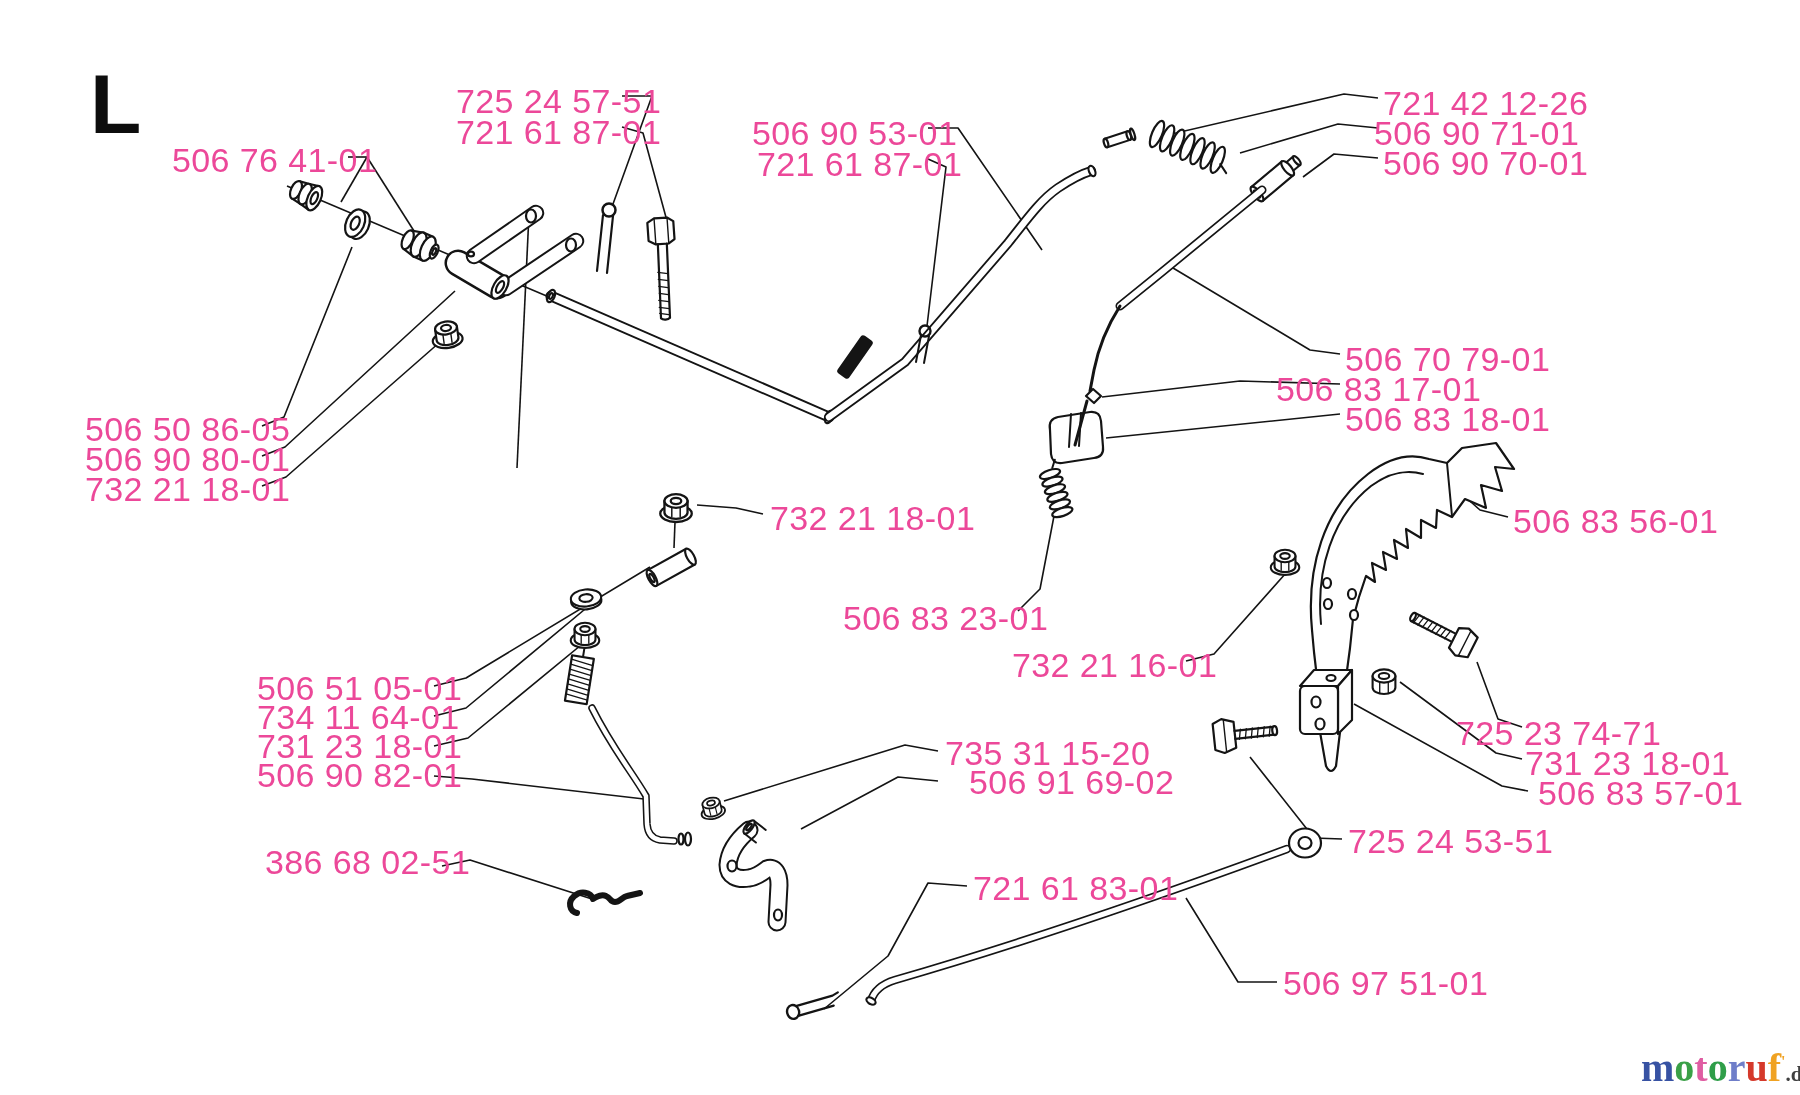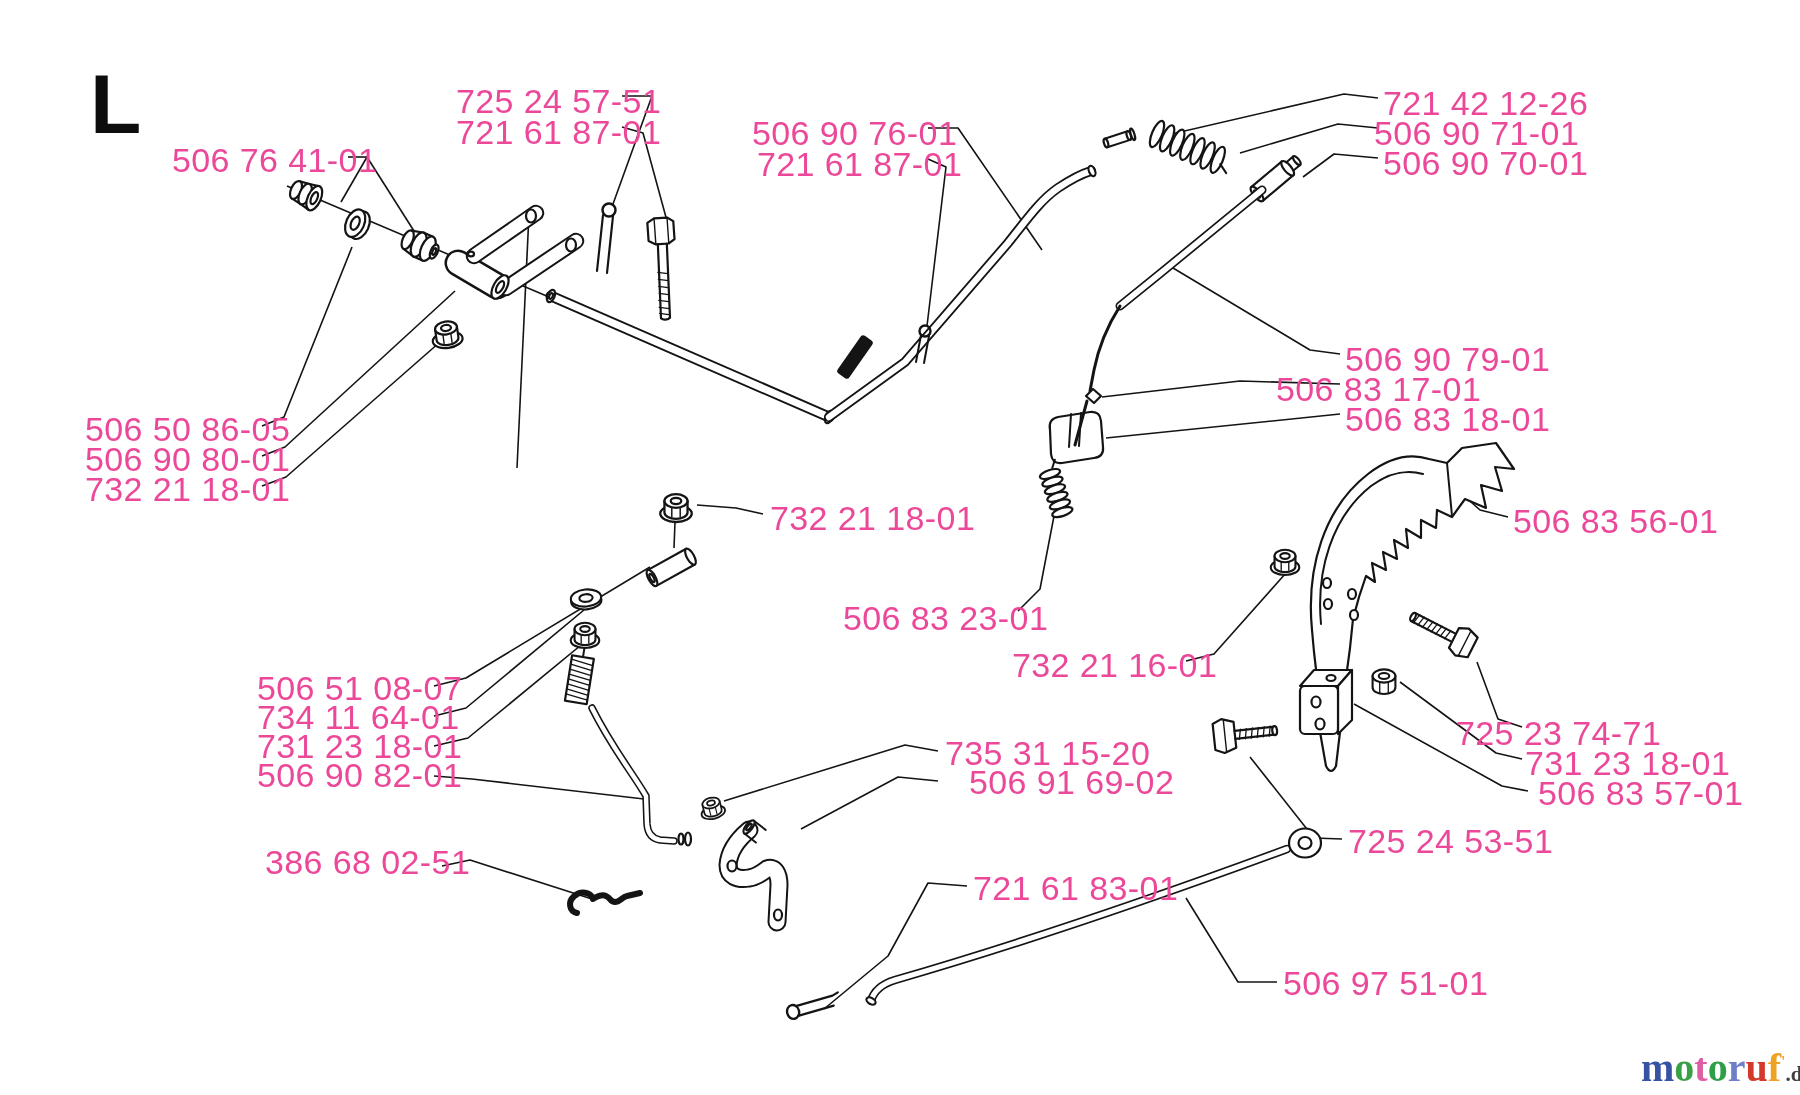--- a/index.html
+++ b/index.html
@@ -293,36 +293,36 @@
       <ellipse class="w" cx="1305" cy="843" rx="6.5" ry="6"></ellipse>
       <ellipse class="w" transform="rotate(-60 871 1001)" cx="871" cy="1001" rx="3" ry="5"></ellipse>
     </g>
   </svg>
 
   <div class="section-letter">L</div>
 
   <div class="part-label" style="left:172px;top:143px">506 76 41-01</div>
   <div class="part-label" style="left:456px;top:84px">725 24 57-51</div>
   <div class="part-label" style="left:456px;top:115px">721 61 87-01</div>
-  <div class="part-label" style="left:752px;top:116px">506 90 76-01</div>
+  <div class="part-label" style="left:752px;top:116px">506 90 53-01</div>
   <div class="part-label" style="left:757px;top:147px">721 61 87-01</div>
   <div class="part-label" style="left:1383px;top:86px">721 42 12-26</div>
   <div class="part-label" style="left:1374px;top:116px">506 90 71-01</div>
   <div class="part-label" style="left:1383px;top:146px">506 90 70-01</div>
-  <div class="part-label" style="left:1345px;top:342px">506 90 79-01</div>
+  <div class="part-label" style="left:1345px;top:342px">506 70 79-01</div>
   <div class="part-label" style="left:1276px;top:372px">506 83 17-01</div>
   <div class="part-label" style="left:1345px;top:402px">506 83 18-01</div>
   <div class="part-label" style="left:85px;top:412px">506 50 86-05</div>
   <div class="part-label" style="left:85px;top:442px">506 90 80-01</div>
   <div class="part-label" style="left:85px;top:472px">732 21 18-01</div>
   <div class="part-label" style="left:770px;top:501px">732 21 18-01</div>
   <div class="part-label" style="left:1513px;top:504px">506 83 56-01</div>
   <div class="part-label" style="left:843px;top:601px">506 83 23-01</div>
   <div class="part-label" style="left:1012px;top:648px">732 21 16-01</div>
-  <div class="part-label" style="left:257px;top:671px">506 51 08-07</div>
+  <div class="part-label" style="left:257px;top:671px">506 51 05-01</div>
   <div class="part-label" style="left:257px;top:700px">734 11 64-01</div>
   <div class="part-label" style="left:257px;top:729px">731 23 18-01</div>
   <div class="part-label" style="left:257px;top:758px">506 90 82-01</div>
   <div class="part-label" style="left:945px;top:736px">735 31 15-20</div>
   <div class="part-label" style="left:969px;top:765px">506 91 69-02</div>
   <div class="part-label" style="left:1456px;top:716px">725 23 74-71</div>
   <div class="part-label" style="left:1525px;top:746px">731 23 18-01</div>
   <div class="part-label" style="left:1538px;top:776px">506 83 57-01</div>
   <div class="part-label" style="left:1348px;top:824px">725 24 53-51</div>
   <div class="part-label" style="left:265px;top:845px">386 68 02-51</div>

